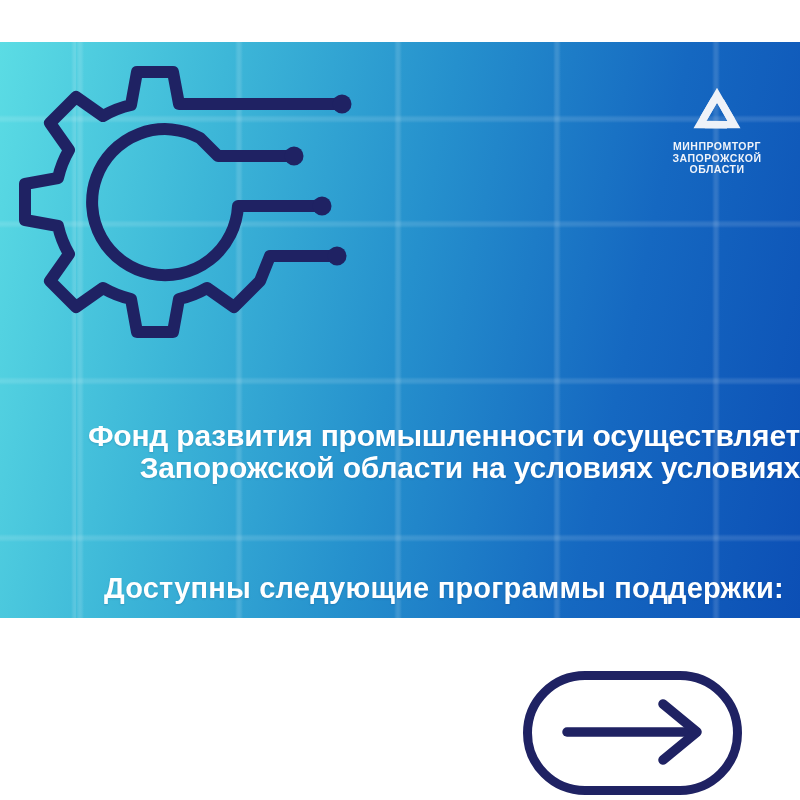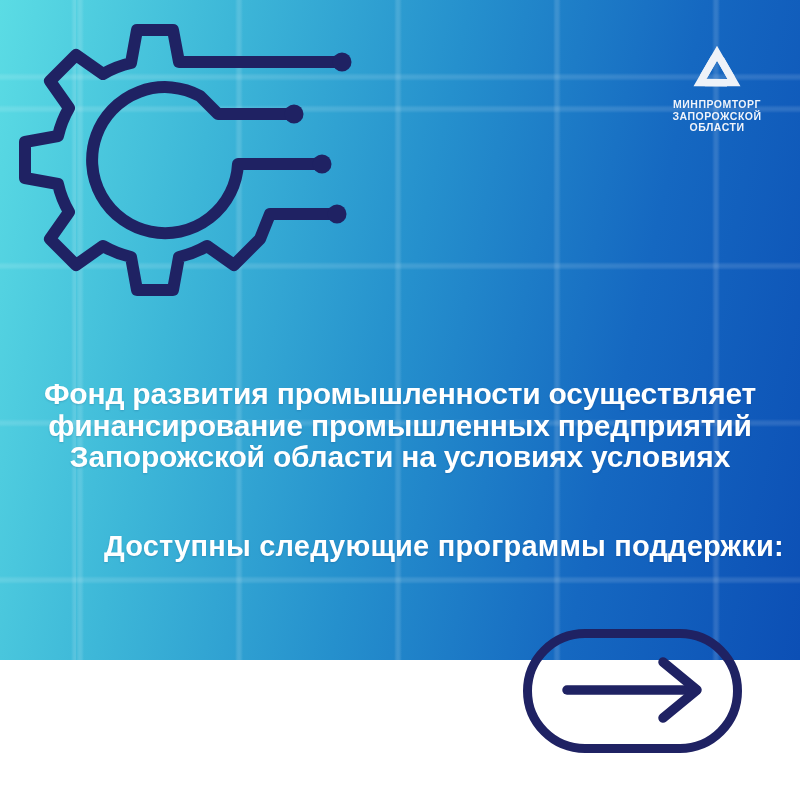--- a/index.html
+++ b/index.html
@@ -3,41 +3,42 @@
 <meta charset="utf-8">
 <style>
   html, body { margin: 0; padding: 0; }
   body {
     width: 800px; height: 800px;
     font-family: "Liberation Sans", sans-serif;
     overflow: hidden;
   }
   .poster {
     position: relative;
-    width: 800px; height: 660px;
+    width: 800px; height: 576px;
     background:
       repeating-linear-gradient(90deg,
         rgba(255,255,255,0)   0px,
         rgba(255,255,255,0.05) 1px,
         rgba(255,255,255,0.13) 3px,
         rgba(255,255,255,0.13) 5px,
         rgba(255,255,255,0.05) 7px,
         rgba(255,255,255,0)   8px,
         rgba(255,255,255,0)   159px),
       repeating-linear-gradient(0deg,
         rgba(255,255,255,0)   0px,
         rgba(255,255,255,0.05) 1px,
         rgba(255,255,255,0.12) 3px,
         rgba(255,255,255,0.12) 5px,
         rgba(255,255,255,0.05) 7px,
         rgba(255,255,255,0)   8px,
         rgba(255,255,255,0)   157px),
       linear-gradient(102deg,
         #5bdce4 0%, #3db7d8 25%, #2590cd 50%, #1568c1 75%, #0c4fb5 100%);
     background-position: 76px 0, 0 81px, 0 0;
+    margin-top: 42px;
   }
   svg { display: block; }
 
   
   .gear-icon {
     position: absolute; left: 0; top: 0;
     width: 360px; height: 310px;
     overflow: visible;
   }
 
@@ -52,21 +53,21 @@
     color: #f1f4fa;
     font-weight: bold;
     font-size: 10.5px;
     line-height: 11.5px;
     letter-spacing: 0.5px;
   }
 
   
   .hero {
     position: absolute; left: 0; top: 378px; width: 800px;
-    text-align: center;
+    text-align: right;
     color: #ffffff;
     font-weight: bold;
     font-size: 30px;
     line-height: 31.5px;
     letter-spacing: -0.2px;
     white-space: nowrap;
     text-shadow: 0 1px 2px rgba(10, 40, 90, 0.18);
   }
   .subtitle {
     position: absolute; left: 0; top: 530px; width: 800px;
@@ -136,21 +137,20 @@
     </svg>
     <div class="logo-text">
       <div>МИНПРОМТОРГ</div>
       <div>ЗАПОРОЖСКОЙ</div>
       <div>ОБЛАСТИ</div>
     </div>
   </div>
 
   <div class="hero">
     <div>Фонд развития промышленности осуществляет</div>
-    <div>финансирование промышленных предприятий</div>
     <div>Запорожской области на условиях условиях</div>
   </div>
 
   <div class="subtitle">Доступны следующие программы поддержки:</div>
 
   <button class="arrow-btn">
     <svg viewBox="0 0 201 106">
       <g fill="none" stroke="#1f2263" stroke-width="9.5" stroke-linecap="round" stroke-linejoin="round">
         <path d="M 35 52 L 160 52"></path>
         <path d="M 131 24 L 165 52 L 131 80"></path>

